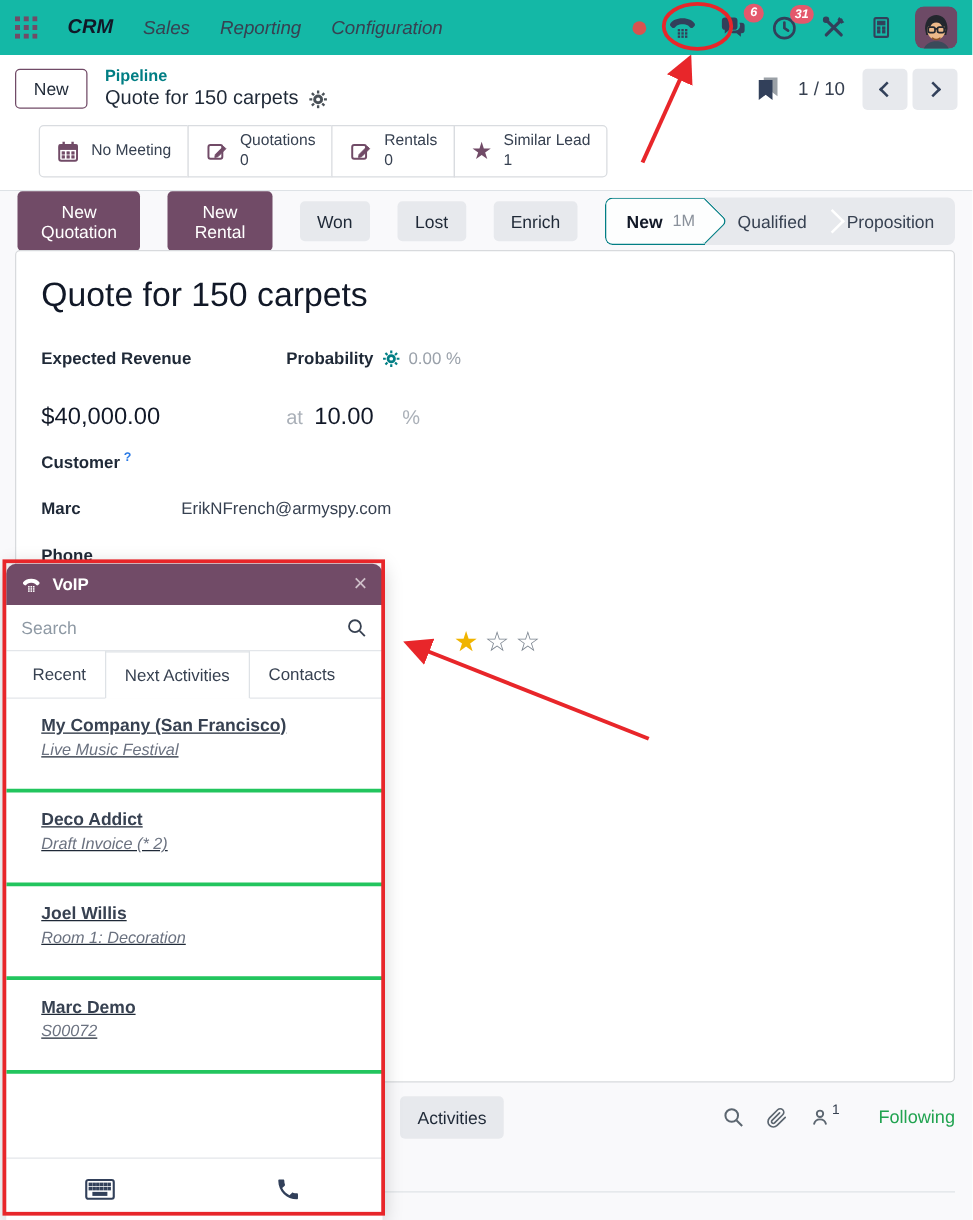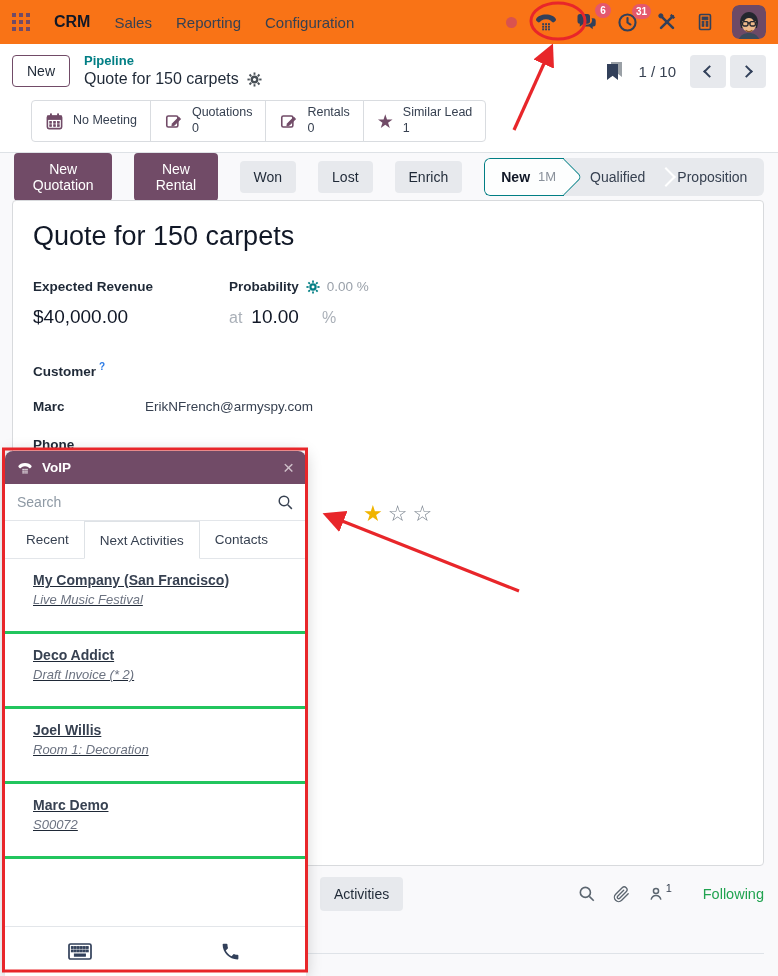--- a/index.html
+++ b/index.html
@@ -6,21 +6,21 @@
   html,body { width:778px; height:976px; }
   body {
     position: relative;
     font-family: "Liberation Sans", sans-serif;
     background:#fff;
     color:#1f2937;
     overflow:hidden;
   }
   
   .navbar { position:absolute; top:0; left:0; right:0; height:44px;
-    display:flex; align-items:center; padding:0 12px; gap:24px; background:#f97316; }
+    display:flex; align-items:center; padding:0 12px; gap:24px; background:#14b8a6;font-style:italic; }
   .apps-grid { width:18px; height:18px; flex:0 0 auto; cursor:pointer; }
   .menu-item { font-size:15px; color:#374151; cursor:pointer; }
   .menu-item.brand { font-weight:700; color:#111827; font-size:16px; }
   .systray { margin-left:auto; display:flex; align-items:center; gap:17px; }
   .sysicon { position:relative; color:#32405a; display:flex; align-items:center; cursor:pointer; }
   .presence-dot { width:11px; height:11px; border-radius:50%; background:#d9534f; }
   .badge { position:absolute; top:-7px; right:-12px; min-width:16px; height:15px;
     padding:0 4px; background:#e4586c; border-radius:8px; color:#fff;
     font-size:10px; font-weight:700; line-height:15px; text-align:center; }
   .avatar { width:34px; height:34px; border-radius:7px; overflow:hidden; cursor:pointer; }
@@ -383,21 +383,21 @@
             <line x1="4.5" y1="11.5" x2="2.7" y2="13.3"></line>
         </g>
         <circle cx="8" cy="8" r="4.2" fill="currentColor"></circle>
         <circle cx="8" cy="8" r="1.7" fill="#fff"></circle>
       </svg>
       <span class="prob-display">0.00 %</span>
     </span>
     <span class="big-val">$40,000.00</span>
     <span class="at-line">
       <span class="at-word">at</span>
-      <span class="big-val" style="margin-top:0">10.00</span>
+      <span class="big-val" style="margin-top:17px">10.00</span>
       <span class="pct">%</span>
     </span>
   </div>
 
   <div class="frow" style="top:160px">
     <span class="lbl"><span>Customer</span><span class="help-sup">?</span></span>
   </div>
   <div class="frow" style="top:198px">
     <span class="lbl">Marc</span>
     <span class="fval">ErikNFrench@armyspy.com</span>

